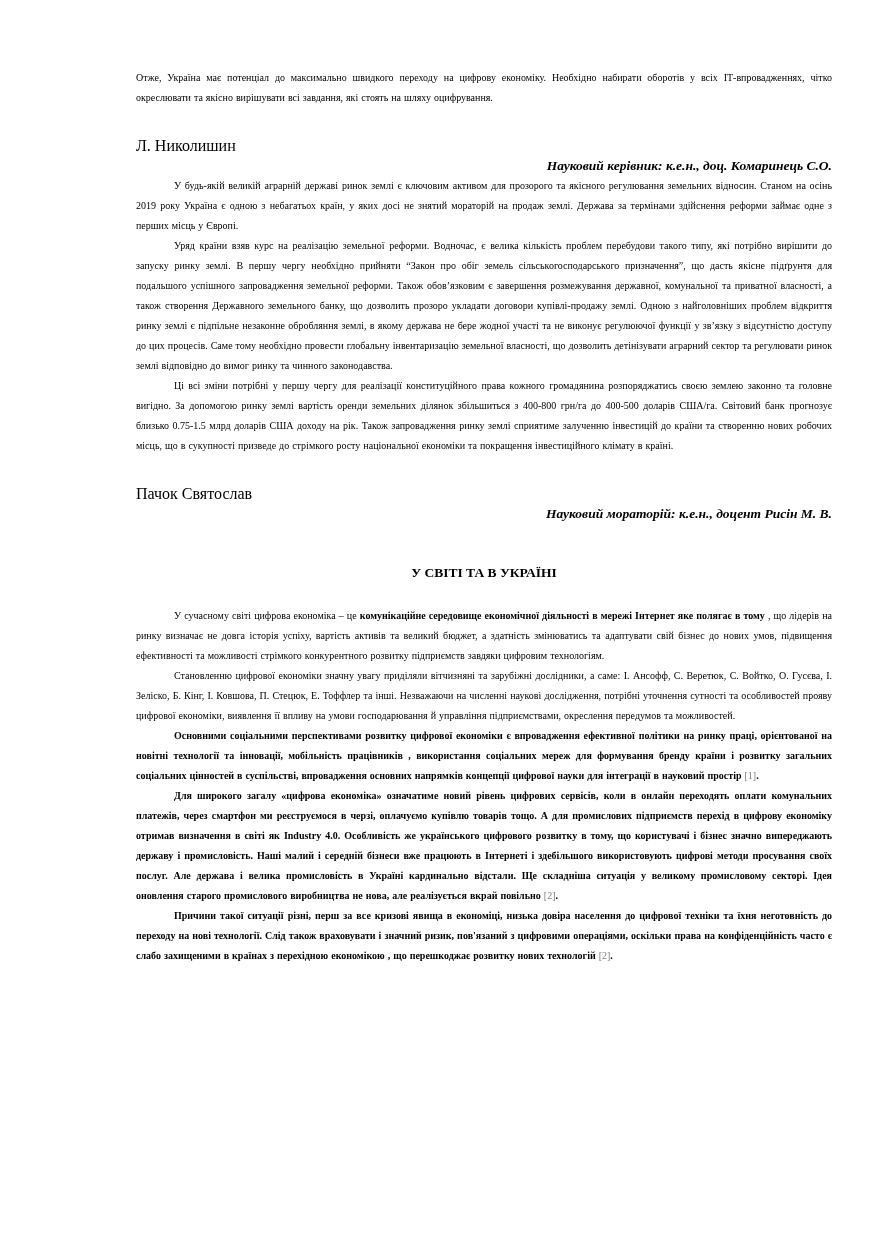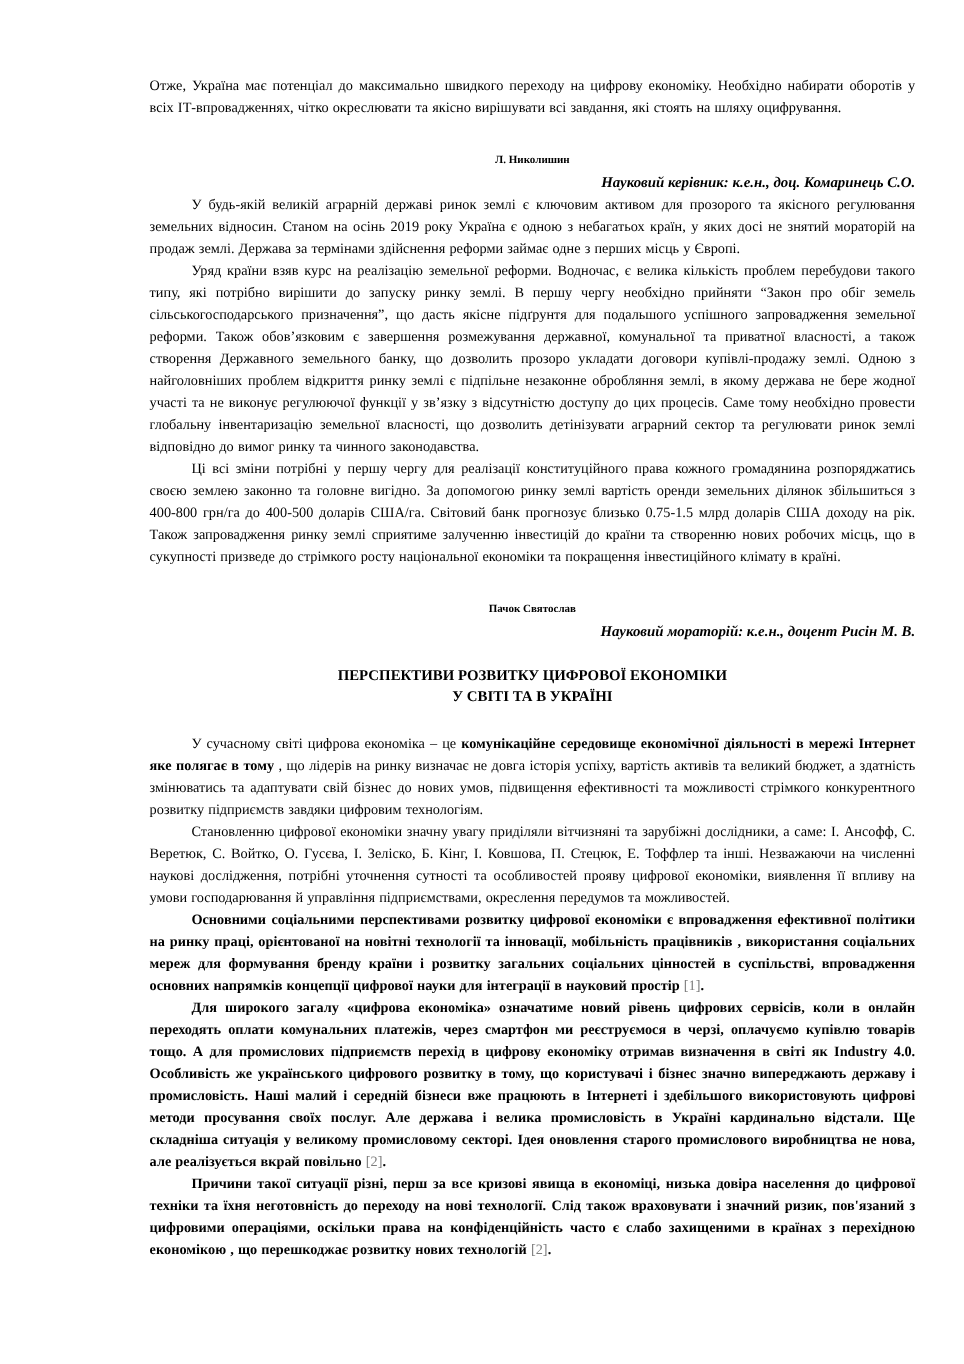--- a/index.html
+++ b/index.html
@@ -22,33 +22,33 @@
   .pagenum {
     position: absolute;
     top: 46px;
     right: 18px;
     font-family: "Liberation Sans", "DejaVu Sans", sans-serif;
     font-size: 14px;
     color: #1a1a1a;
   }
   .body-p {
     margin: 0;
-    font-size: 13px;
+    font-size: 10px;
     line-height: 20px;
     text-align: justify;
     text-indent: 38px;
     word-spacing: 0.5px;
   }
   .noindent { text-indent: 0; }
   .bold-p { font-weight: bold; }
   .byline {
     margin-top: 28px;
-    text-align: center;
-    font-weight: bold;
-    font-size: 10px;
+    text-align: left;
+    font-weight: normal;
+    font-size: 16px;
     line-height: 20px;
   }
   .supervisor {
     text-align: right;
     font-style: italic;
     font-size: 13.5px;
     line-height: 20px;
     font-weight: bold;
   }
   .title {
@@ -74,21 +74,21 @@
   <div class="supervisor">Науковий керівник: к.е.н., доц. Комаринець С.О.</div>
 
 
   <p class="body-p">У будь-якій великій аграрній державі ринок землі є ключовим активом для прозорого та якісного регулювання земельних відносин. Станом на осінь 2019 року Україна є одною з небагатьох країн, у яких досі не знятий мораторій на продаж землі. Держава за термінами здійснення реформи займає одне з перших місць у Європі.</p>
   <p class="body-p">Уряд країни взяв курс на реалізацію земельної реформи. Водночас, є велика кількість проблем перебудови такого типу, які потрібно вирішити до запуску ринку землі. В першу чергу необхідно прийняти “Закон про обіг земель сільськогосподарського призначення”, що дасть якісне підґрунтя для подальшого успішного запровадження земельної реформи. Також обов’язковим є завершення розмежування державної, комунальної та приватної власності, а також створення Державного земельного банку, що дозволить прозоро укладати договори купівлі-продажу землі. Одною з найголовніших проблем відкриття ринку землі є підпільне незаконне обробляння землі, в якому держава не бере жодної участі та не виконує регулюючої функції у зв’язку з відсутністю доступу до цих процесів. Саме тому необхідно провести глобальну інвентаризацію земельної власності, що дозволить детінізувати аграрний сектор та регулювати ринок землі відповідно до вимог ринку та чинного законодавства.</p>
   <p class="body-p">Ці всі зміни потрібні у першу чергу для реалізації конституційного права кожного громадянина розпоряджатись своєю землею законно та головне вигідно. За допомогою ринку землі вартість оренди земельних ділянок збільшиться з 400-800 грн/га до 400-500 доларів США/га. Світовий банк прогнозує близько 0.75-1.5 млрд доларів США доходу на рік. Також запровадження ринку землі сприятиме залученню інвестицій до країни та створенню нових робочих місць, що в сукупності призведе до стрімкого росту національної економіки та покращення інвестиційного клімату в країні.</p>
 
   <div class="byline">Пачок Святослав</div>
   <div class="supervisor">Науковий мораторій: к.е.н., доцент Рисін М. В.</div>
 
-  <h2 class="title"><span>ПЕРСПЕКТИВИ РОЗВИТКУ ЦИФРОВОЇ ЕКОНОМІКИ</span><br><span>У СВІТІ ТА В УКРАЇНІ</span></h2>
+  <h2 class="title"><br><span>У СВІТІ ТА В УКРАЇНІ</span></h2>
 
   <p class="body-p"><span>У сучасному світі цифрова економіка – це </span><b>комунікаційне середовище економічної діяльності в мережі Інтернет яке полягає в тому</b><span> , що лідерів на ринку визначає не довга історія успіху,  вартість активів та великий бюджет, а здатність змінюватись та адаптувати свій бізнес до нових умов, підвищення ефективності та можливості стрімкого конкурентного розвитку підприємств завдяки цифровим технологіям.</span></p>
 
   <p class="body-p">Становленню цифрової економіки значну увагу приділяли вітчизняні та зарубіжні дослідники, а саме: І. Ансофф, С. Веретюк, С. Войтко, О. Гусєва, І. Зеліско, Б. Кінг, І. Ковшова, П. Стецюк, Е. Тоффлер та інші. Незважаючи на численні наукові дослідження, потрібні уточнення сутності та особливостей прояву цифрової економіки, виявлення її впливу на умови господарювання й управління підприємствами, окреслення передумов та можливостей.</p>
 
   <p class="body-p bold-p"><span>Основними соціальними перспективами розвитку цифрової економіки є впровадження ефективної політики на ринку праці, орієнтованої на новітні технології та інновації, мобільність працівників , використання соціальних мереж для формування бренду країни і розвитку загальних соціальних цінностей в суспільстві, впровадження основних напрямків концепції цифрової науки для  інтеграції в науковий простір </span><span class="cite">[1]</span><span>.</span></p>
 
   <p class="body-p bold-p"><span>Для широкого загалу «цифрова економіка» означатиме новий рівень цифрових сервісів, коли в онлайн переходять оплати комунальних платежів, через смартфон ми реєструємося в черзі, оплачуємо купівлю товарів тощо. А для промислових підприємств перехід в цифрову економіку отримав визначення в світі як Industry 4.0. Особливість же українського цифрового розвитку в тому, що користувачі і бізнес значно випереджають державу і промисловість. Наші малий і середній бізнеси вже працюють в Інтернеті і здебільшого використовують цифрові методи просування своїх послуг. Але держава і велика промисловість в Україні кардинально відстали. Ще складніша ситуація у великому промисловому секторі. Ідея оновлення старого промислового виробництва не нова, але реалізується вкрай повільно </span><span class="cite">[2]</span><span>.</span></p>
 
   <p class="body-p bold-p"><span>Причини такої ситуації різні, перш за все кризові явища в економіці, низька довіра населення до цифрової техніки та їхня неготовність до переходу на нові технології. Слід також враховувати і значний ризик, пов'язаний з цифровими операціями, оскільки права на конфіденційність часто є слабо захищеними в країнах з перехідною економікою , що перешкоджає розвитку нових технологій </span><span class="cite">[2]</span><span>.</span></p>

